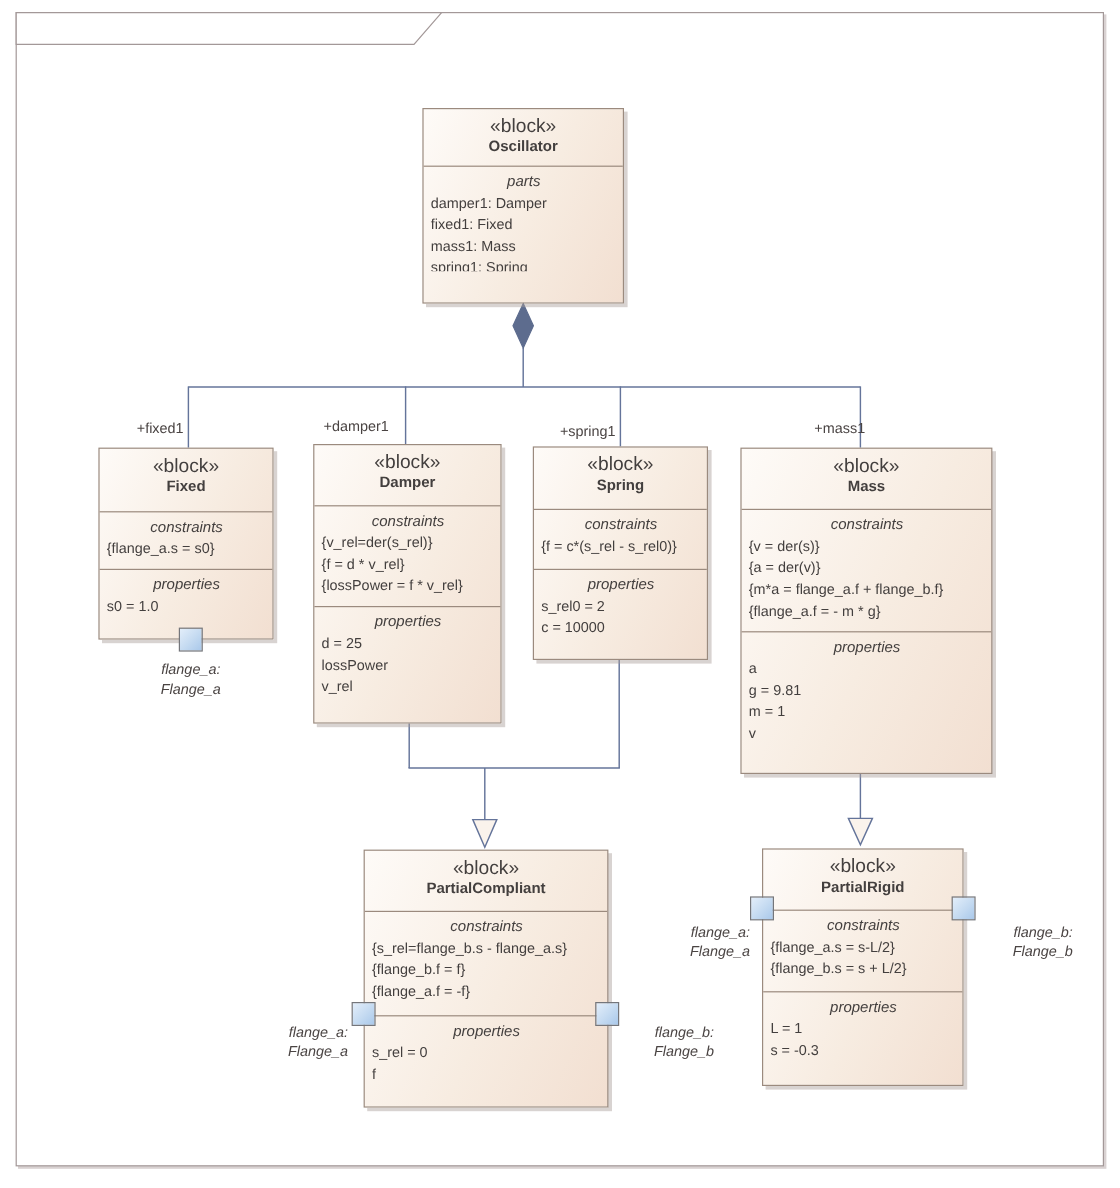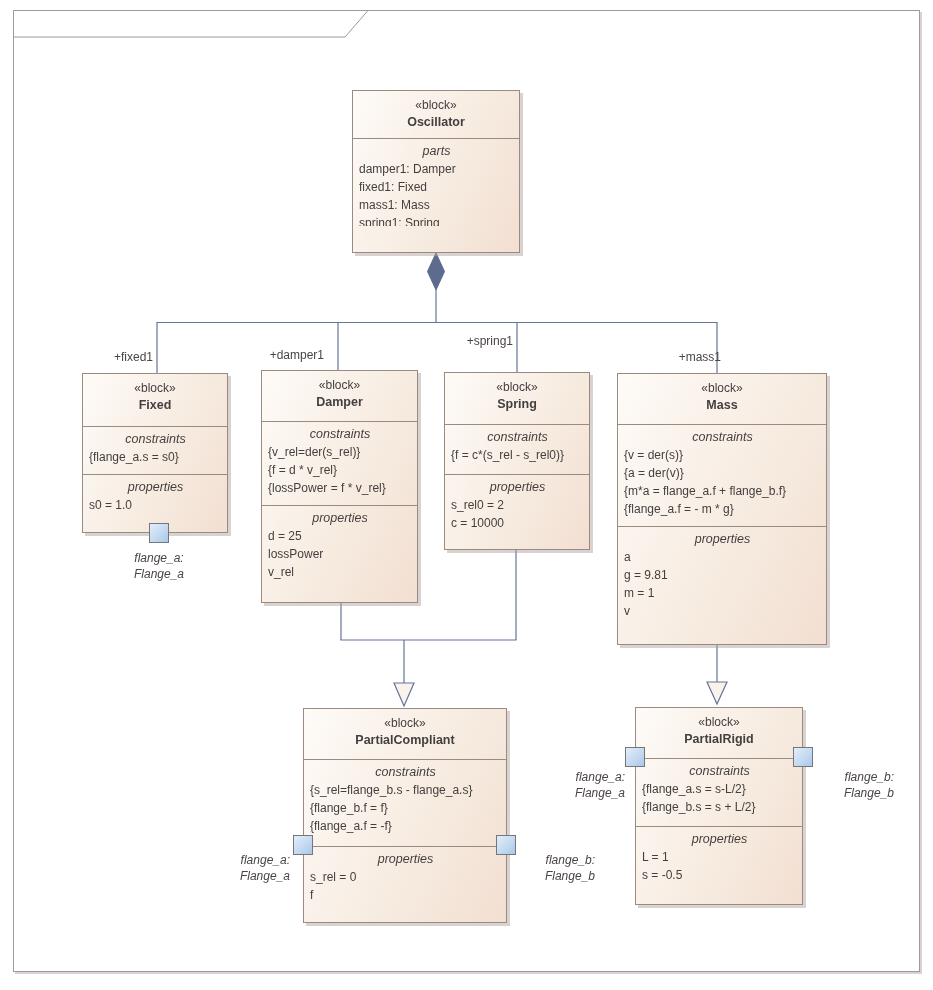--- a/index.html
+++ b/index.html
@@ -15,21 +15,21 @@
   .tab-text {
     position:absolute; left:21px; top:15px; z-index:2; font-size:12.5px; white-space:nowrap; color:#4a4443;
   }
   .tab-text b { font-weight:bold; }
   .block {
     position:absolute; z-index:2; box-sizing:border-box;
     background:linear-gradient(115deg,#fefbf8 0%,#f7ece1 55%,#f2dfd1 100%);
     border:1px solid #9b8a7e; box-shadow:3px 3px 0 rgba(168,158,152,0.45);
   }
   .title { text-align:center; padding-top:7px; box-sizing:border-box; }
-  .kw { font-size:12px; line-height:15px; }
+  .kw { font-size:16px; line-height:15px; }
   .bname { font-size:12.5px; font-weight:bold; line-height:17px; margin-top:1px; }
   .comp { border-top:1px solid #9b8a7e; box-sizing:border-box; padding:3px 5px 0 6px; overflow:hidden; }
   .chead { text-align:center; font-style:italic; font-size:12.5px; line-height:18px; }
   .cline { font-size:12px; line-height:18px; white-space:nowrap; }
   .port {
     position:absolute; z-index:4; width:20px; height:20px; box-sizing:border-box;
     background:linear-gradient(135deg,#e3eefa 0%,#c4daf1 55%,#a9c8ea 100%);
     border:1px solid #74767b;
   }
   .plabel { position:absolute; z-index:3; font-size:12px; line-height:16px; color:#4a4443;font-style:italic; }
@@ -81,21 +81,21 @@
       <div class="chead">parts</div>
       <div class="cline">damper1: Damper</div>
       <div class="cline">fixed1: Fixed</div>
       <div class="cline">mass1: Mass</div>
       <div class="cline">spring1: Spring</div>
     </div>
   </div>
 
   <div class="rlabel" style="left:53px;top:350px;width:100px;">+fixed1</div>
   <div class="rlabel" style="left:224px;top:348px;width:100px;">+damper1</div>
-  <div class="rlabel" style="left:413px;top:334px;width:100px;">+spring1</div>
+  <div class="rlabel" style="left:413px;top:352px;width:100px;">+spring1</div>
   <div class="rlabel" style="left:621px;top:350px;width:100px;">+mass1</div>
 
   <div class="block" style="left:82px;top:373px;width:146px;height:160px;">
     <div class="title" style="height:52px;">
       <div class="kw">«block»</div>
       <div class="bname">Fixed</div>
     </div>
     <div class="comp" style="height:48px;">
       <div class="chead">constraints</div>
       <div class="cline">{flange_a.s = s0}</div>
@@ -201,21 +201,21 @@
       <div class="bname">PartialRigid</div>
     </div>
     <div class="comp" style="height:68px;">
       <div class="chead">constraints</div>
       <div class="cline">{flange_a.s = s-L/2}</div>
       <div class="cline">{flange_b.s = s + L/2}</div>
     </div>
     <div class="comp" style="height:78px;">
       <div class="chead">properties</div>
       <div class="cline">L = 1</div>
-      <div class="cline">s = -0.5</div>
+      <div class="cline">s = -0.3</div>
     </div>
   </div>
   <div class="port" style="left:625px;top:747px;"></div>
   <div class="port" style="left:793px;top:747px;"></div>
   <div class="plabel ta-r" style="left:543px;top:769px;width:82px;">
     <div>flange_a:</div>
     <div>Flange_a</div>
   </div>
   <div class="plabel ta-l" style="left:812px;top:769px;width:82px;">
     <div>flange_b:</div>

